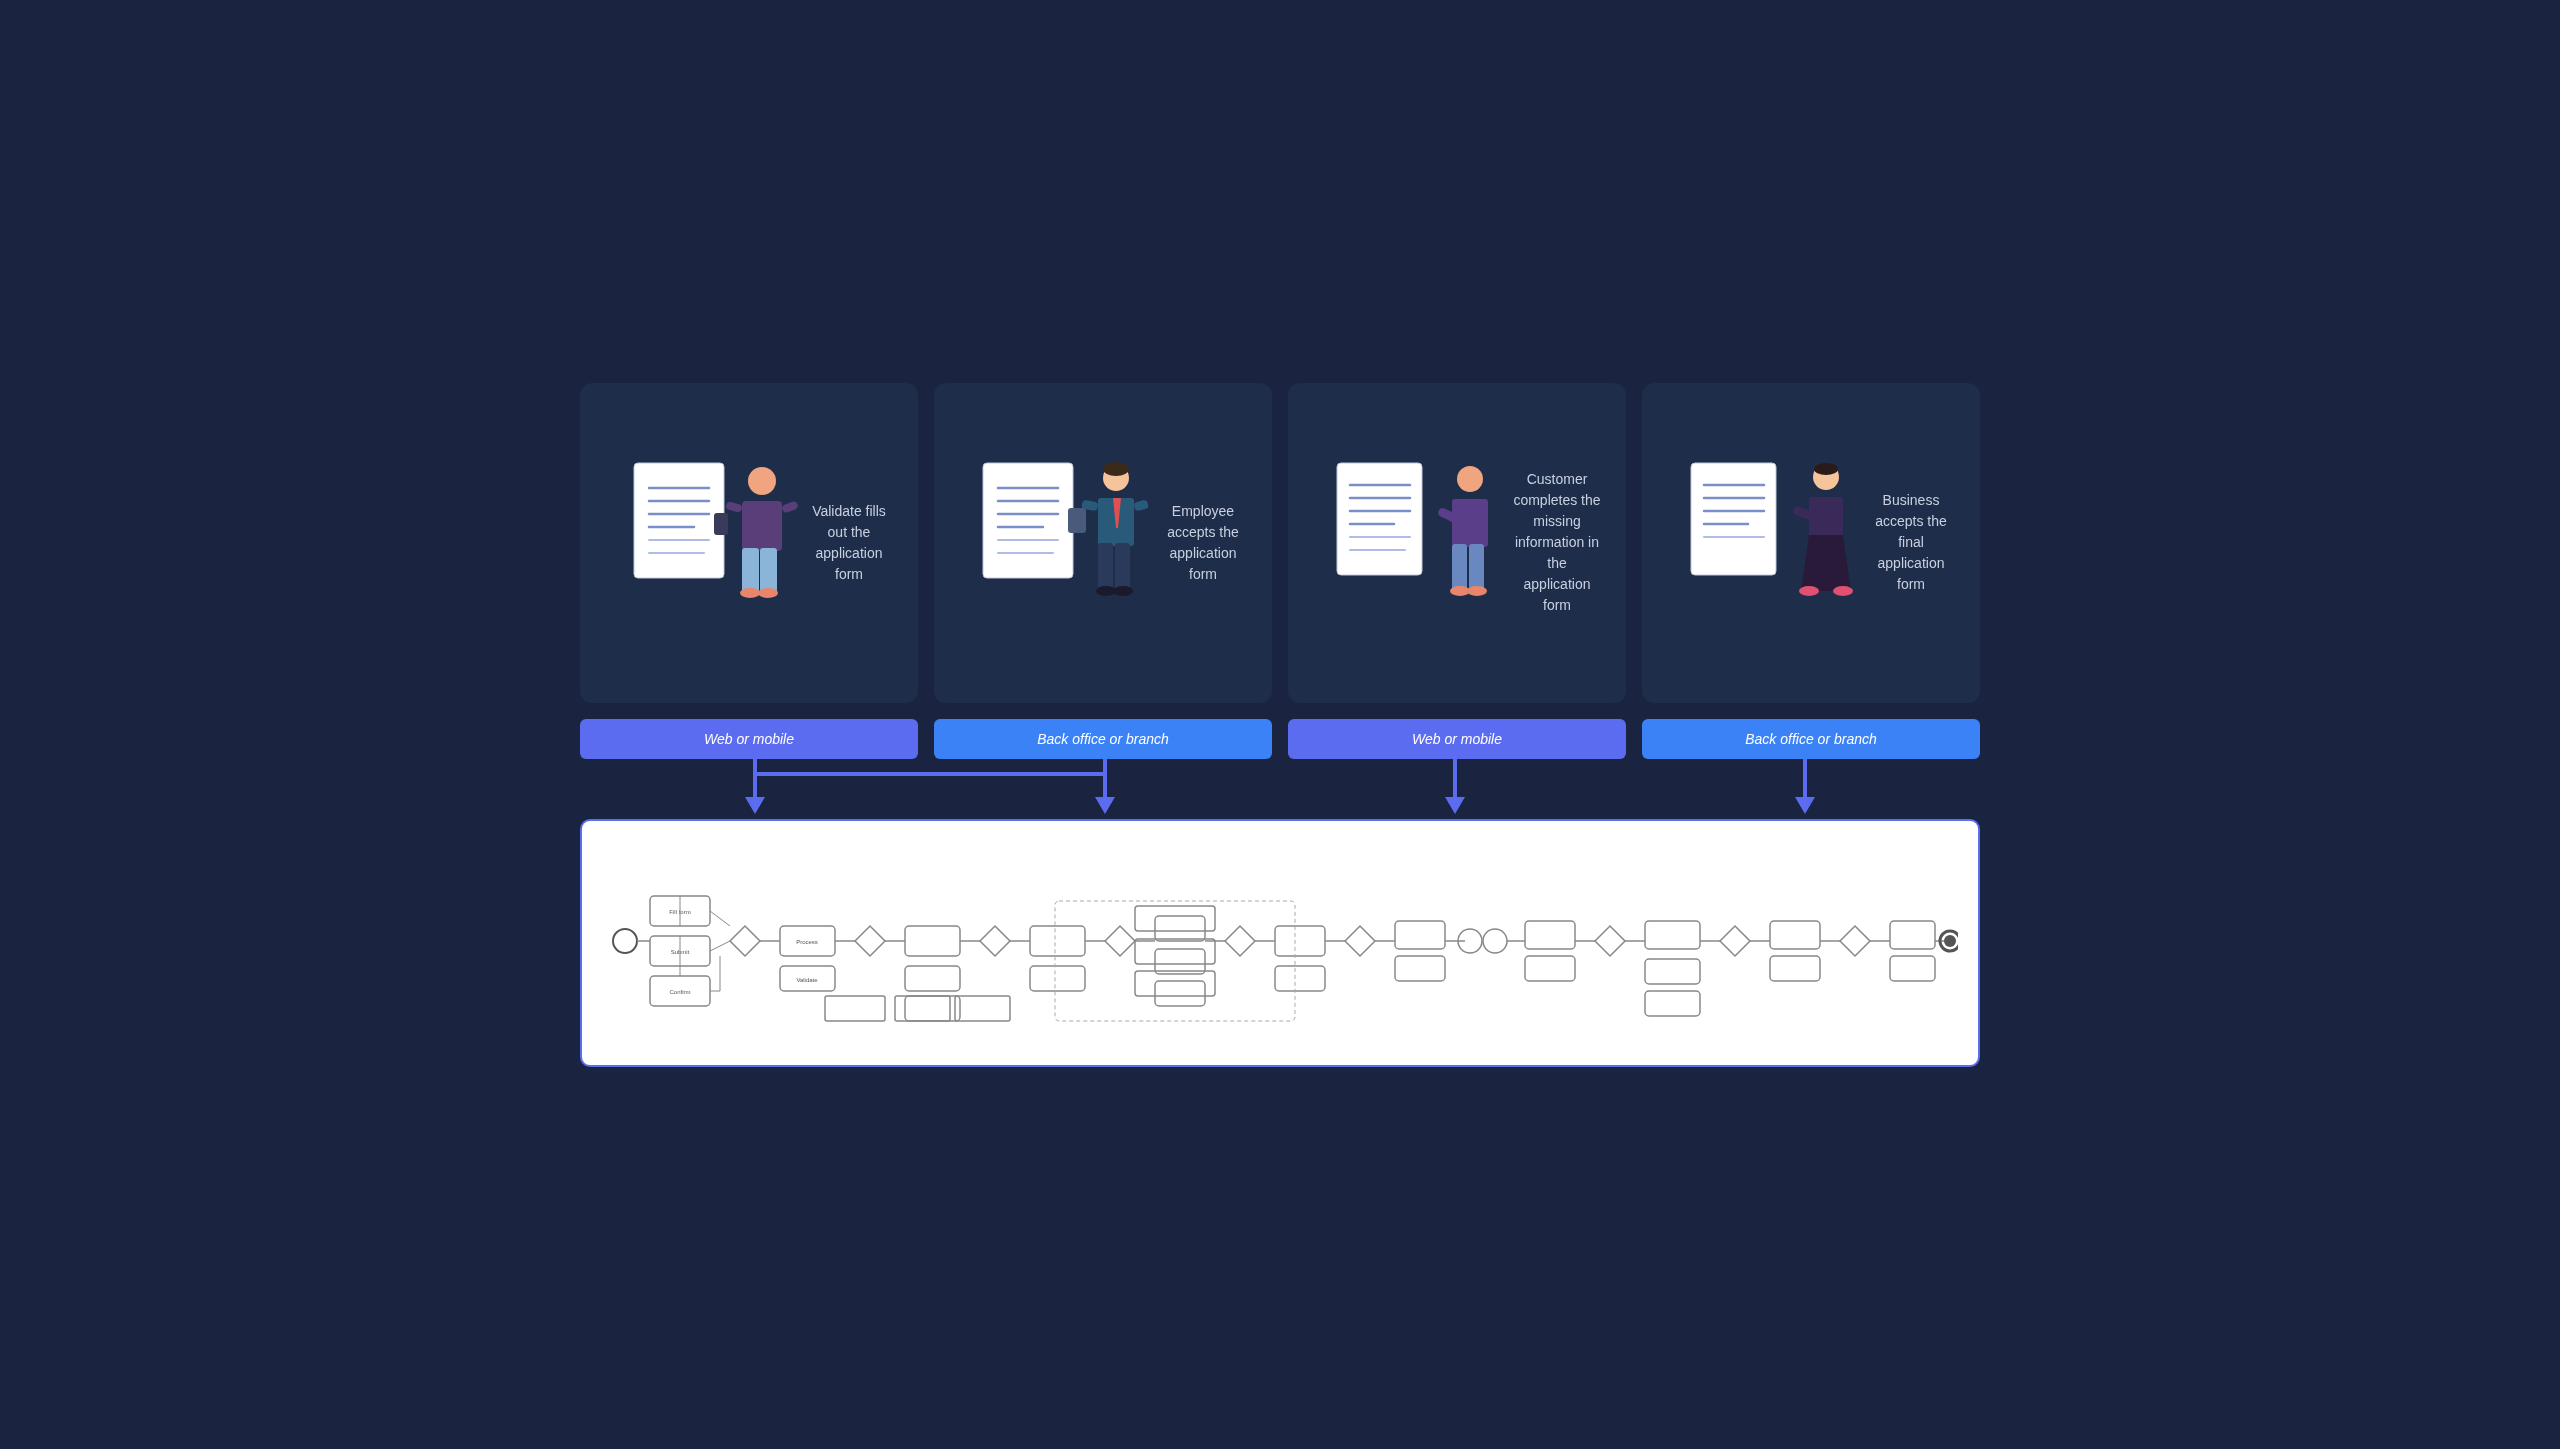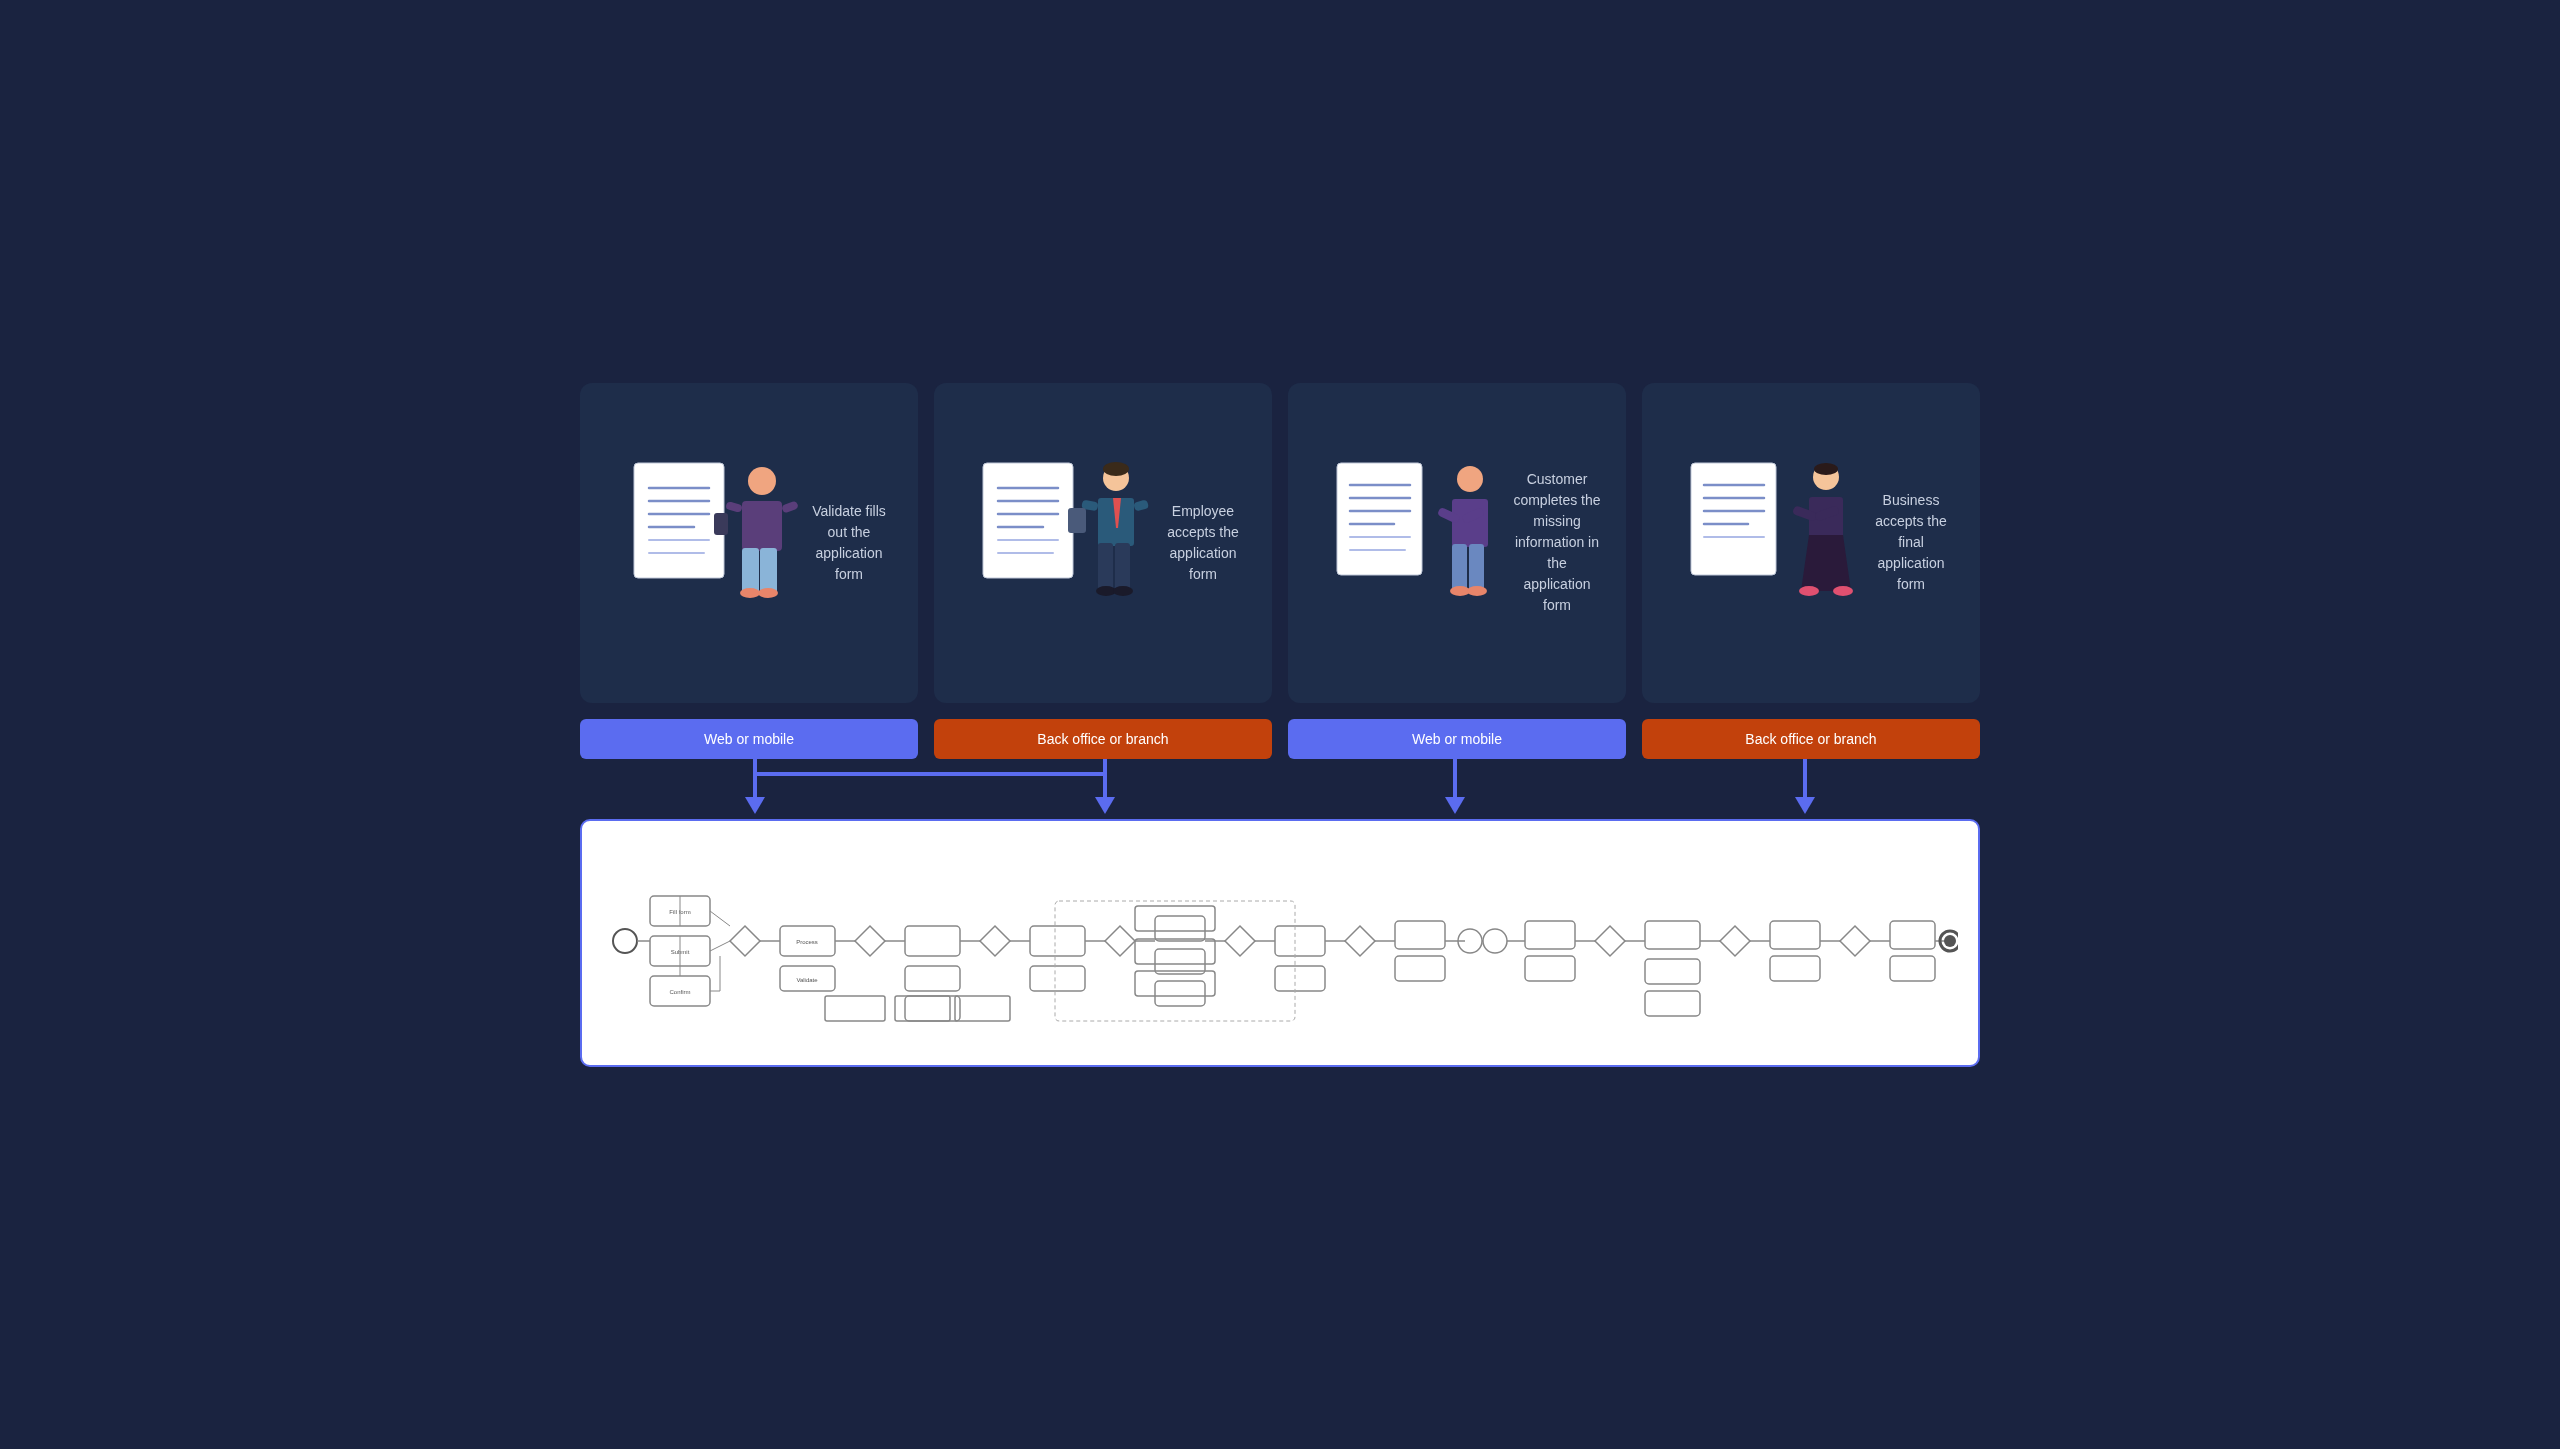--- a/index.html
+++ b/index.html
@@ -60,38 +60,39 @@
       line-height: 1.5;
     }
 
     
     .channels-row {
       display: grid;
       grid-template-columns: repeat(4, 1fr);
       gap: 16px;
       margin-top: 16px;
       position: relative;
+      font-style: italic;
     }
 
     .channel-badge {
       border-radius: 6px;
       padding: 12px 16px;
       text-align: center;
       font-size: 14px;
       font-weight: 500;
       color: #fff;
       position: relative;
     }
 
     .channel-badge.web-mobile {
       background: #5b6cf0;
     }
 
     .channel-badge.back-office {
-      background: #c2410c;
+      background: #3b82f6;
     }
 
     
     .process-diagram {
       margin-top: 0;
       background: #ffffff;
       border-radius: 10px;
       border: 2px solid #5b6cf0;
       padding: 20px;
       position: relative;

